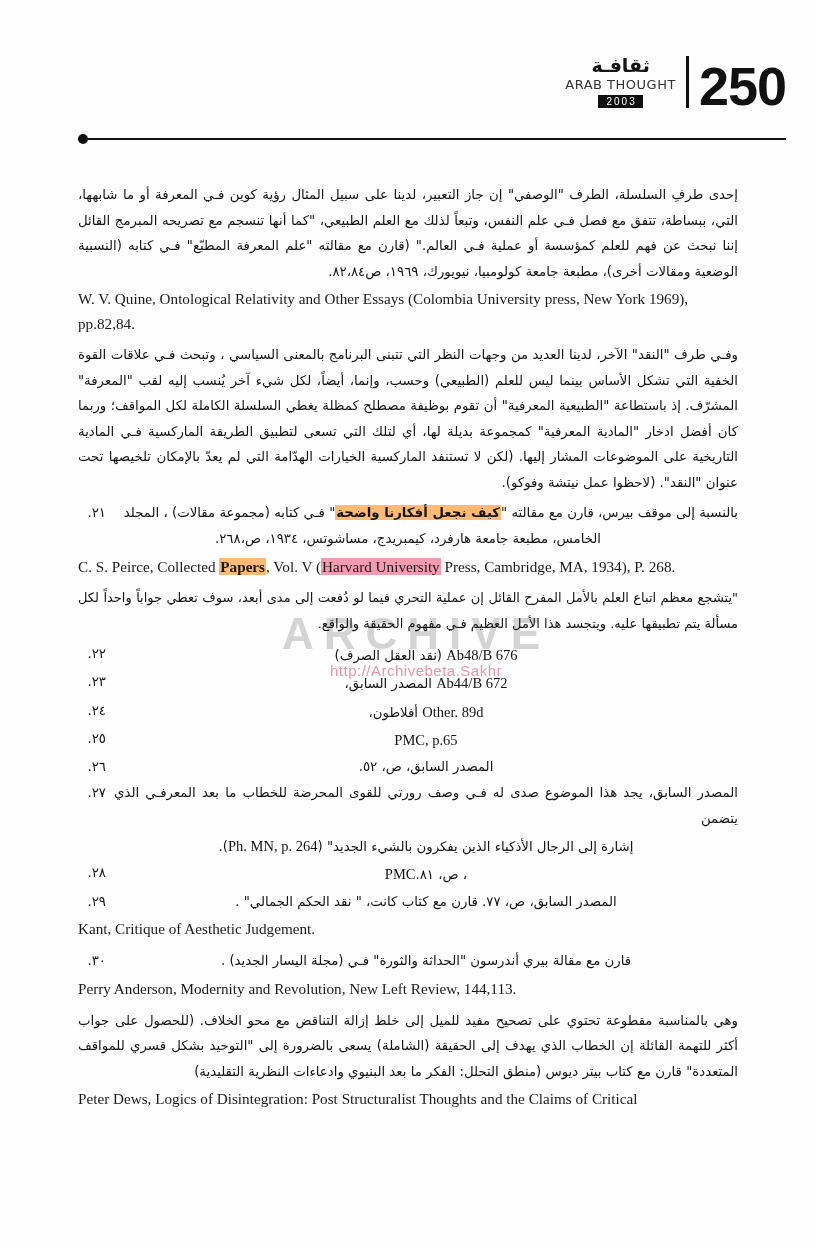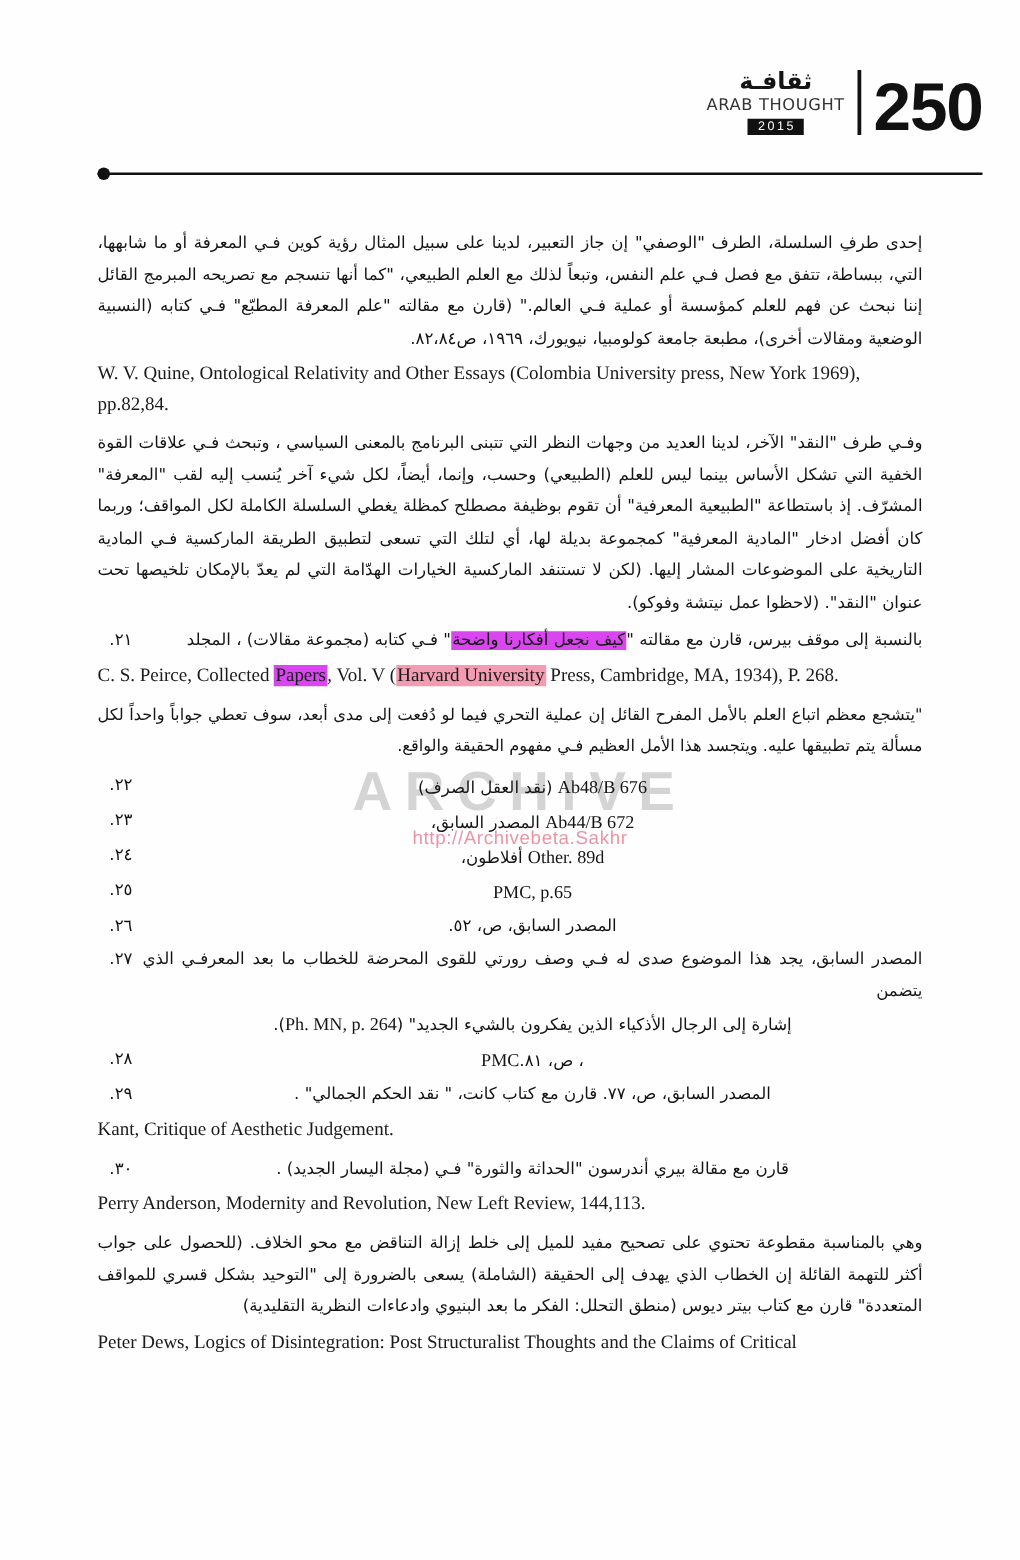--- a/index.html
+++ b/index.html
@@ -162,22 +162,23 @@
   }
   .ltr-inline {
     direction: ltr;
     unicode-bidi: embed;
     font-family: "Liberation Serif", serif;
     font-size: 14.5px;
   }
 
   
   .hl {
-    background: #d946ef;
+    background: #fdba74;
     padding: 0 1px;
+    font-weight: bold;
   }
   .hl-strong {
     background: #f39bb0;
     padding: 0 1px;
     margin-top: 44px;
   }
 
   
   .quote-ar {
     direction: rtl;
@@ -219,21 +220,21 @@
 </style>
 </head>
 <body>
 
 <div class="page">
 
   <div class="header">
     <div class="logo-block">
       <div class="logo-script">ثقافـة</div>
       <div class="logo-sub">ARAB THOUGHT</div>
-      <div class="logo-year">2015</div>
+      <div class="logo-year">2003</div>
     </div>
     <div class="page-number">250</div>
   </div>
 
   <div class="rule"></div>
   <div class="rule-dot"></div>
 
   <div class="watermark">
     <div class="wm-title">ARCHIVE</div>
     <div class="wm-url">http://Archivebeta.Sakhr</div>
@@ -248,20 +249,21 @@
     <p class="ar ar-last-right">وفـي طرف "النقد" الآخر، لدينا العديد من وجهات النظر التي تتبنى البرنامج بالمعنى السياسي ، وتبحث فـي علاقات القوة الخفية التي تشكل الأساس بينما ليس للعلم (الطبيعي) وحسب، وإنما، أيضاً، لكل شيء آخر يُنسب إليه لقب "المعرفة" المشرّف. إذ باستطاعة "الطبيعية المعرفية" أن تقوم بوظيفة مصطلح كمظلة يغطي السلسلة الكاملة لكل المواقف؛ وربما كان أفضل ادخار "المادية المعرفية" كمجموعة بديلة لها، أي لتلك التي تسعى لتطبيق الطريقة الماركسية فـي المادية التاريخية على الموضوعات المشار إليها. (لكن لا تستنفد الماركسية الخيارات الهدّامة التي لم يعدّ بالإمكان تلخيصها تحت عنوان "النقد". (لاحظوا عمل نيتشة وفوكو).</p>
 
     <div class="small-gap"></div>
 
     <div class="note">
       <div class="note-text">
         <span>بالنسبة إلى موقف بيرس، قارن مع مقالته "</span><span class="hl">كيف نجعل أفكارنا واضحة</span><span>" فـي كتابه (مجموعة مقالات) ، المجلد</span>
       </div>
       <div class="note-num">٢١.</div>
     </div>
+    <p class="ar ar-center">الخامس، مطبعة جامعة هارفرد، كيمبريدج، مساشوتس، ١٩٣٤، ص،٢٦٨.</p>
 
     <p class="lat"><span>C. S. Peirce, Collected </span><span class="hl">Papers</span><span>, Vol. V (</span><span class="hl-strong">Harvard University</span><span> Press, Cambridge, MA, 1934), P. 268.</span></p>
 
     <p class="quote-ar">"يتشجع معظم اتباع العلم بالأمل المفرح القائل إن عملية التحري فيما لو دُفعت إلى مدى أبعد، سوف تعطي جواباً واحداً لكل مسألة يتم تطبيقها عليه. ويتجسد هذا الأمل العظيم فـي مفهوم الحقيقة والواقع.</p>
 
     <div class="small-gap"></div>
 
     <div class="note note-right">
       <div class="note-text" style="text-align:center;text-align-last:center;">
         <span class="ltr-inline">Ab48/B 676</span>

